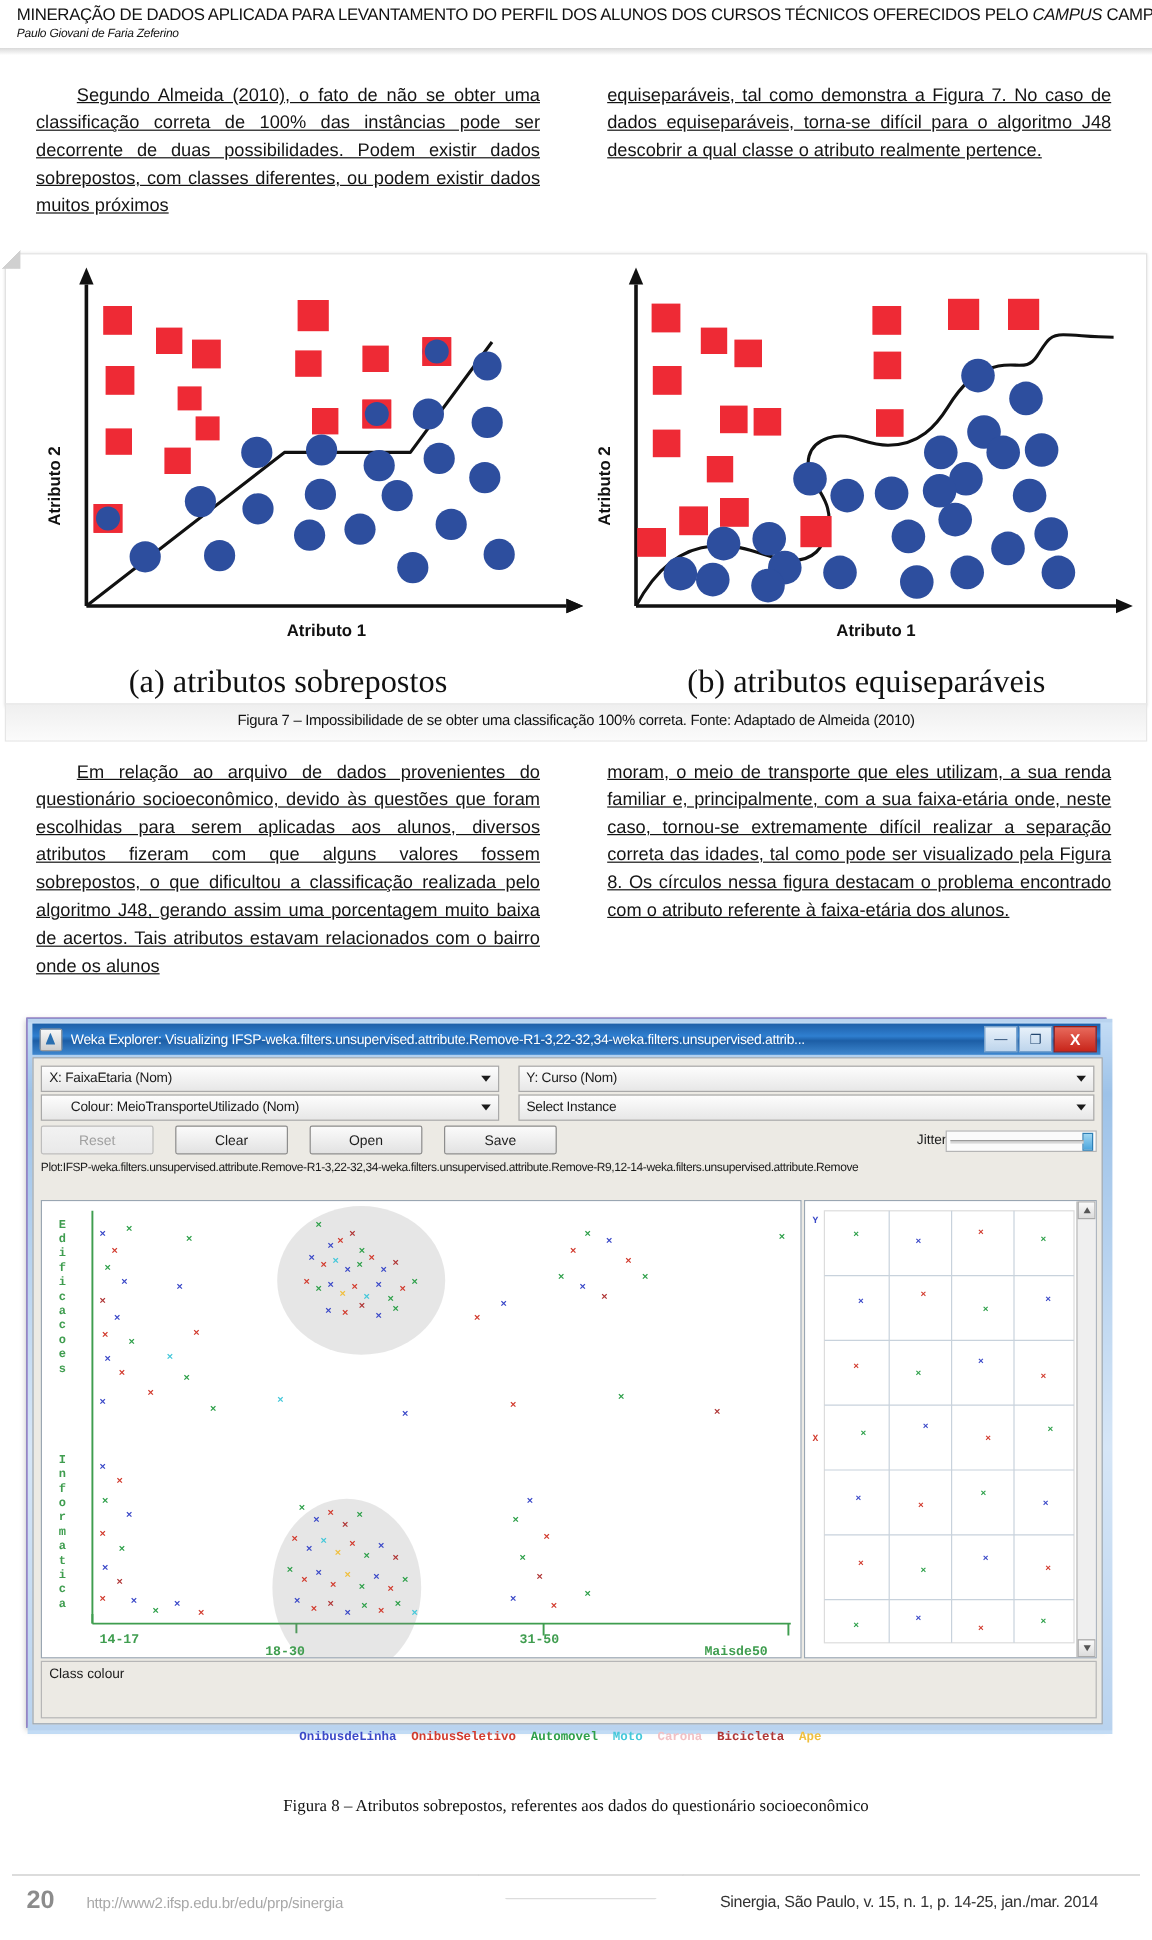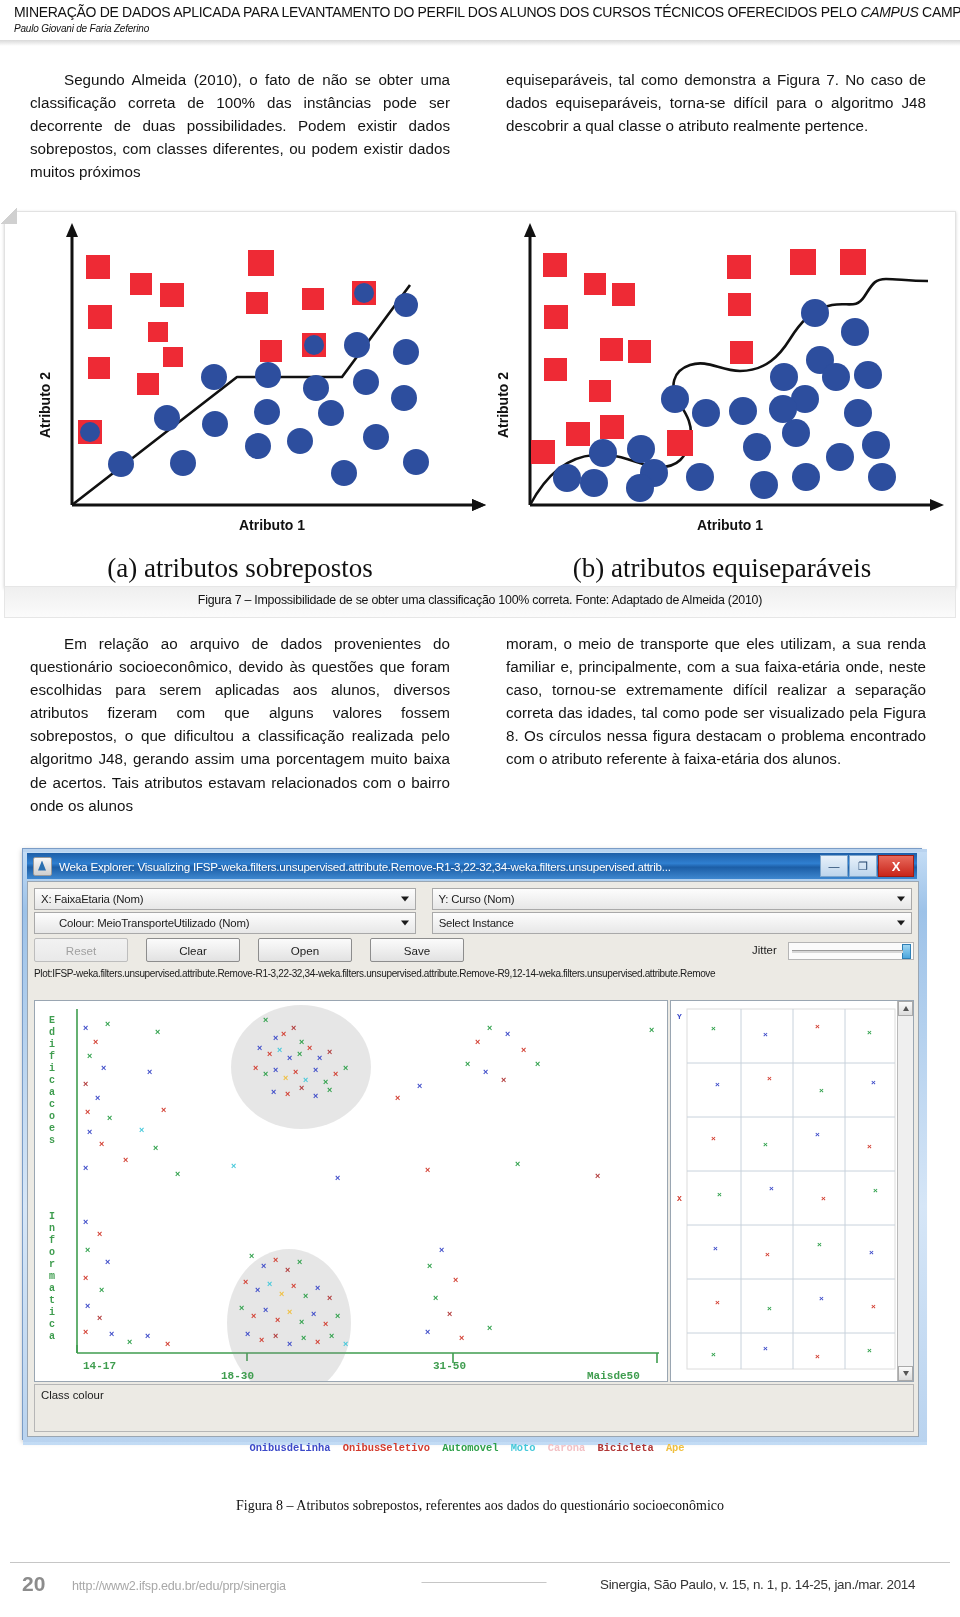--- a/index.html
+++ b/index.html
@@ -13,21 +13,21 @@
      background:linear-gradient(to bottom,#d9d9d9,#ffffff);}
   .rh-title{position:absolute;left:14px;top:4px;width:900px;font-size:14px;
      letter-spacing:-0.3px;white-space:nowrap;color:#111;}
   .rh-title .it{font-style:italic;}
   .rh-author{position:absolute;left:14px;top:23px;font-size:10px;font-style:italic;
      letter-spacing:-0.2px;color:#111;}
 
   
   .col{position:absolute;width:420px;font-size:15.2px;line-height:1.52;
        text-align:justify;color:#141414;}
-  .col p{margin:0;}
+  .col p{margin:0;text-decoration:underline;}
   .col p.indent{text-indent:34px;}
   #col-left-top{left:30px;top:68px;}
   #col-right-top{left:506px;top:68px;}
   #col-left-bot{left:30px;top:632px;}
   #col-right-bot{left:506px;top:632px;}
 
   
   .fig7{position:absolute;left:0px;top:205px;width:960px;height:400px;}
   .fig7-frame{position:absolute;left:4px;top:6px;width:950px;height:375px;
       background:#fff;border:1px solid #e2e2e2;
@@ -334,21 +334,21 @@
         <span class="arrow"></span>
       </div>
     </div>
 
     <div class="btnrow" style="top:56px;">
       <div class="jbtn disabled">Reset</div>
       <div class="jbtn">Clear</div>
       <div class="jbtn">Open</div>
       <div class="jbtn">Save</div>
     </div>
-    <div class="jitter-lbl" style="top:62px;">Jitter</div>
+    <div class="jitter-lbl" style="top:62px;margin-left:12px;">Jitter</div>
     <div class="jitter-track" style="top:60px;">
       <span class="jitter-knob"></span>
     </div>
 
     <div class="plotline" style="top:86px;">Plot:IFSP-weka.filters.unsupervised.attribute.Remove-R1-3,22-32,34-weka.filters.unsupervised.attribute.Remove-R9,12-14-weka.filters.unsupervised.attribute.Remove</div>
 
     <div class="plotpanel">
       <svg width="632" height="380" viewBox="0 0 632 380" xmlns="http://www.w3.org/2000/svg">
         <rect x="0" y="0" width="632" height="380" fill="#ffffff"></rect>
 

